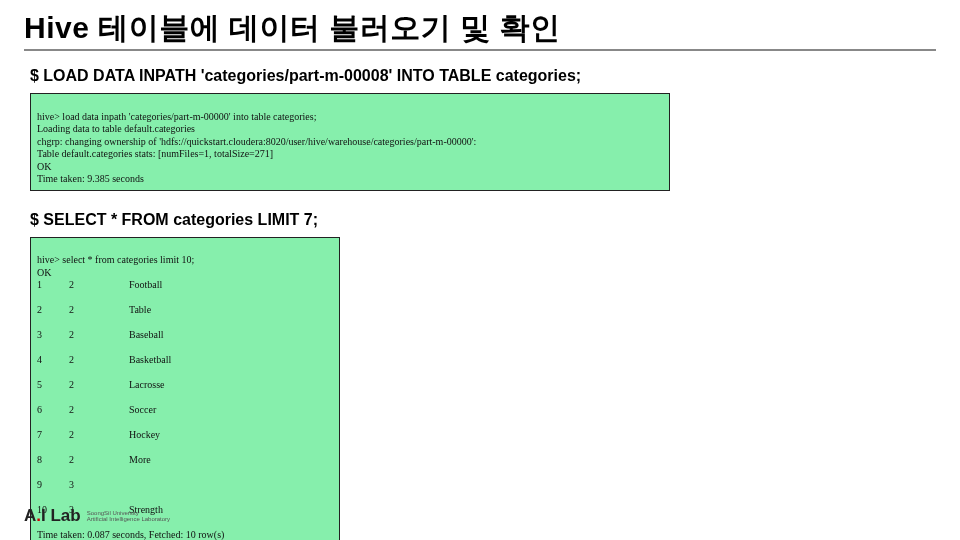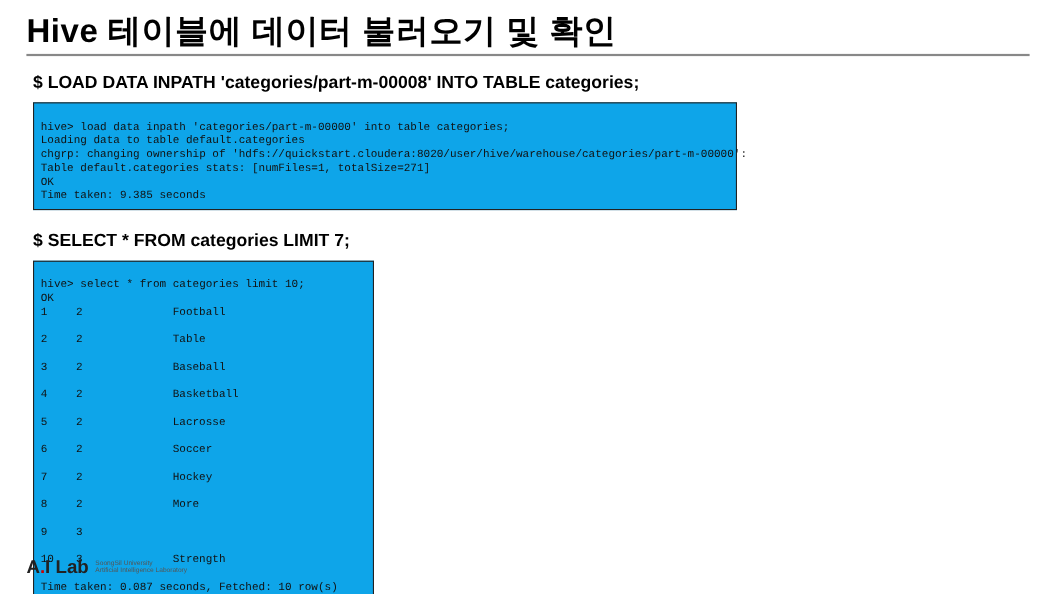--- a/index.html
+++ b/index.html
@@ -28,36 +28,36 @@
   }
   .cmd {
     font-size: 16px;
     font-weight: 700;
     color: #000;
     margin: 6px 0 8px 6px;
     font-family: "Tahoma", "Verdana", sans-serif;
   }
   .terminal {
     border: 1px solid #222;
-    font-family: Liberation Mono, monospace;
+    font-family: Liberation Serif, serif;
     font-size: 10px;
     line-height: 1.25;
     color: #111;
     padding: 4px 6px;
     margin: 0 0 14px 6px;
     white-space: pre;
     display: inline-block;
-    background: #0ea5e9;
+    background: #86efac;
   }
   .terminal.wide { width: 640px; }
   .terminal.narrow { width: 310px; }
   .table-row { display: flex; }
   .c1 { width: 32px; }
   .c2 { width: 60px; }
-  .c3 { flex: 1; margin-left: 28px; }
+  .c3 { flex: 1; }
   .footer {
     position: absolute;
     left: 24px;
     bottom: 14px;
     display: flex;
     align-items: center;
     gap: 6px;
   }
   .footer-logo {
     font-weight: 700;

